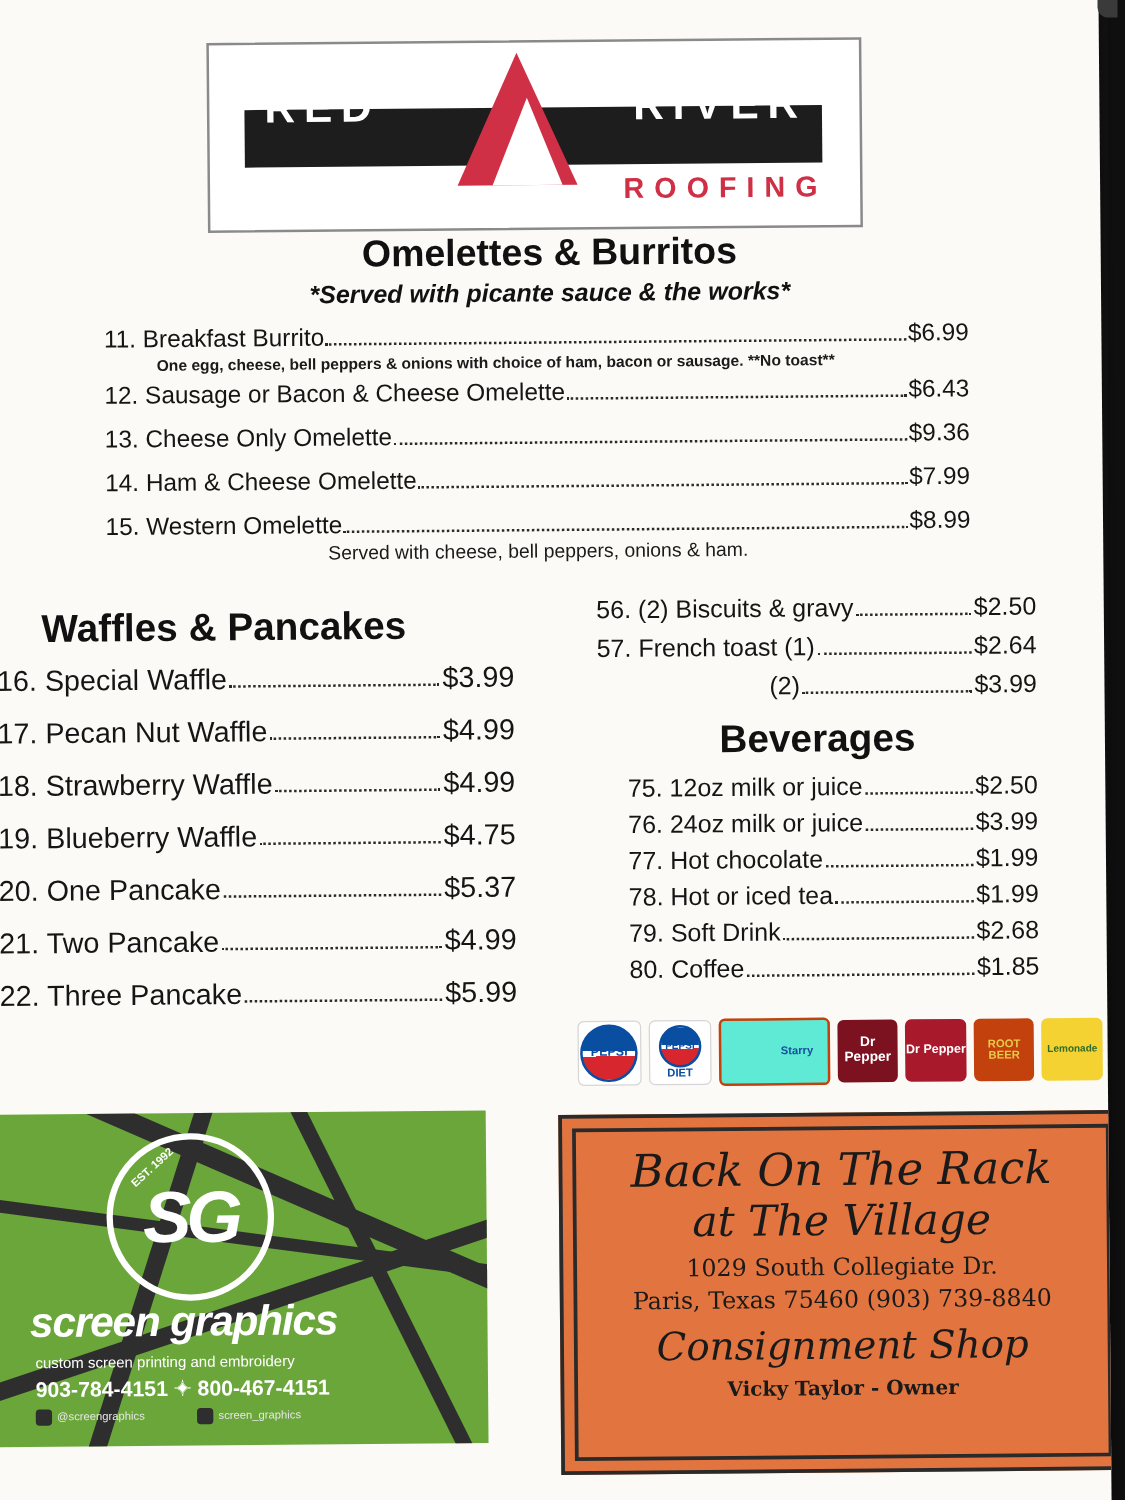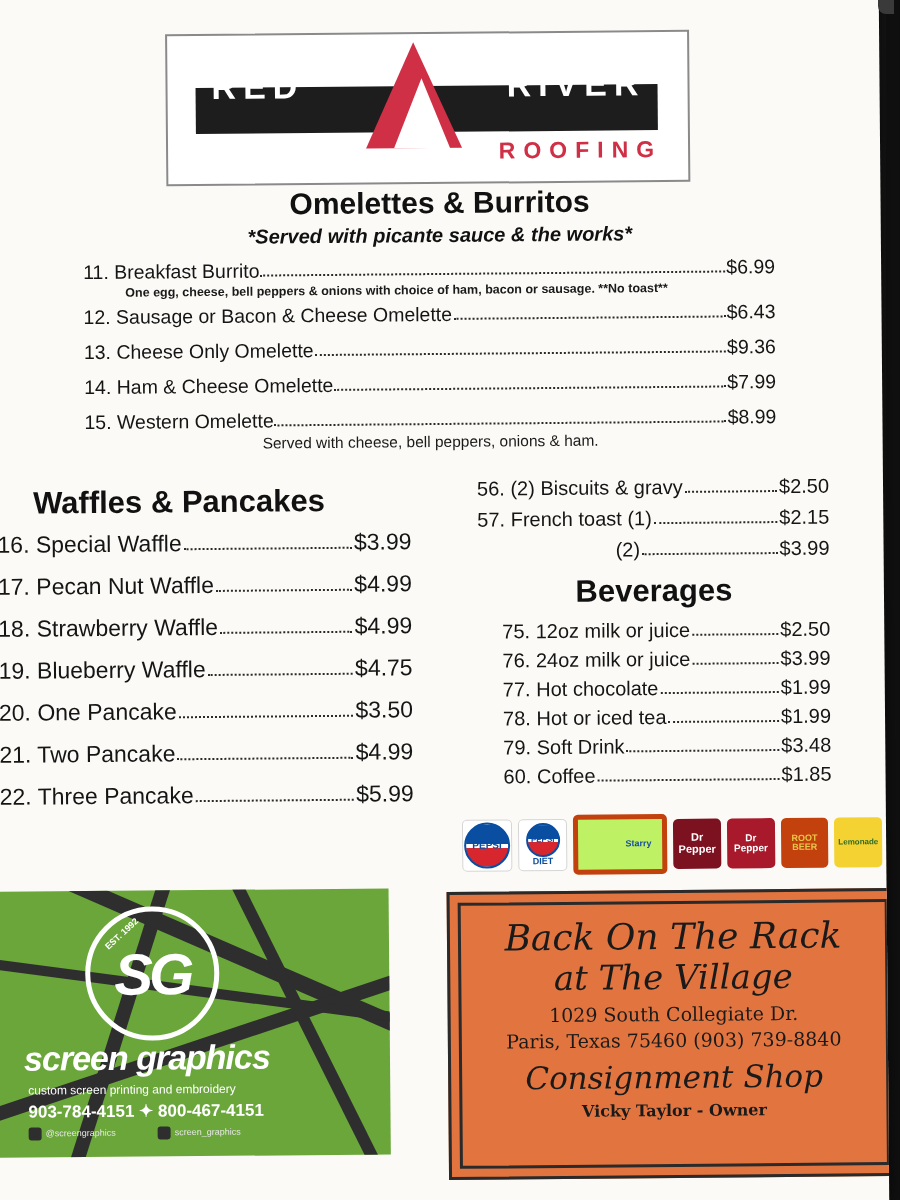--- a/index.html
+++ b/index.html
@@ -281,21 +281,21 @@
     color: #0a4ea2; font-size: 10px;
   }
   .brand.pepsidiet { background: #ffffff; border: 1px solid #d6d6d6; flex-direction: column; color: #0a4ea2; }
   .brand.pepsidiet .ball2 {
     width: 30px; height: 30px; border-radius: 50%;
     background: linear-gradient(#0a4ea2 0 46%, #ffffff 46% 56%, #d8262f 56% 100%);
     border: 2px solid #0a4ea2;
     display: flex; align-items: center; justify-content: center;
     color: #0a4ea2; font-size: 8px;
   }
-  .brand.starry { background: #bef264; border: 5px solid #c2410c; color: #1b4fa0; padding-left: 36px; }
+  .brand.starry { background: #5eead4; border: 2px solid #c2410c; color: #1b4fa0; padding-left: 36px; }
   .brand.drpepper { background: #7c1120; color: #fff; font-size: 11px; }
   .brand.drpepperdiet { background: #a8192b; color: #fff; font-size: 10px; }
   .brand.mug { background: #c2410c; color: #e8c84a; font-size: 9px; }
   .brand.lemonade { background: #f3d231; color: #2f6b2a; font-size: 8px; }
 
   
   .ad-screen {
     position: absolute;
     left: -14px;
     top: 884px;
@@ -527,21 +527,21 @@
           <span class="pr">$4.99</span>
         </div>
         <div class="big-row">
           <span class="nm">19. Blueberry Waffle</span>
           <span class="dots"></span>
           <span class="pr">$4.75</span>
         </div>
         <div class="big-row">
           <span class="nm">20. One Pancake</span>
           <span class="dots"></span>
-          <span class="pr">$3.50</span>
+          <span class="pr">$5.37</span>
         </div>
         <div class="big-row">
           <span class="nm">21. Two Pancake</span>
           <span class="dots"></span>
           <span class="pr">$4.99</span>
         </div>
         <div class="big-row">
           <span class="nm">22. Three Pancake</span>
           <span class="dots"></span>
           <span class="pr">$5.99</span>
@@ -550,21 +550,21 @@
 
       <div class="col-right">
         <div class="mid-row">
           <span class="nm">56. (2) Biscuits &amp; gravy</span>
           <span class="dots"></span>
           <span class="pr">$2.50</span>
         </div>
         <div class="mid-row">
           <span class="nm">57. French toast (1)</span>
           <span class="dots"></span>
-          <span class="pr">$2.15</span>
+          <span class="pr">$2.64</span>
         </div>
         <div class="mid-row indent">
           <span class="nm">(2)</span>
           <span class="dots"></span>
           <span class="pr">$3.99</span>
         </div>
 
         <div class="bev-title">Beverages</div>
 
         <div class="bev-row">
@@ -583,24 +583,24 @@
           <span class="pr">$1.99</span>
         </div>
         <div class="bev-row">
           <span class="nm">78. Hot or iced tea</span>
           <span class="dots"></span>
           <span class="pr">$1.99</span>
         </div>
         <div class="bev-row">
           <span class="nm">79. Soft Drink</span>
           <span class="dots"></span>
-          <span class="pr">$3.48</span>
+          <span class="pr">$2.68</span>
         </div>
         <div class="bev-row">
-          <span class="nm">60. Coffee</span>
+          <span class="nm">80. Coffee</span>
           <span class="dots"></span>
           <span class="pr">$1.85</span>
         </div>
       </div>
 
       <div class="brands">
         <div class="brand pepsi">
           <div class="ball">PEPSI</div>
         </div>
         <div class="brand pepsidiet">

